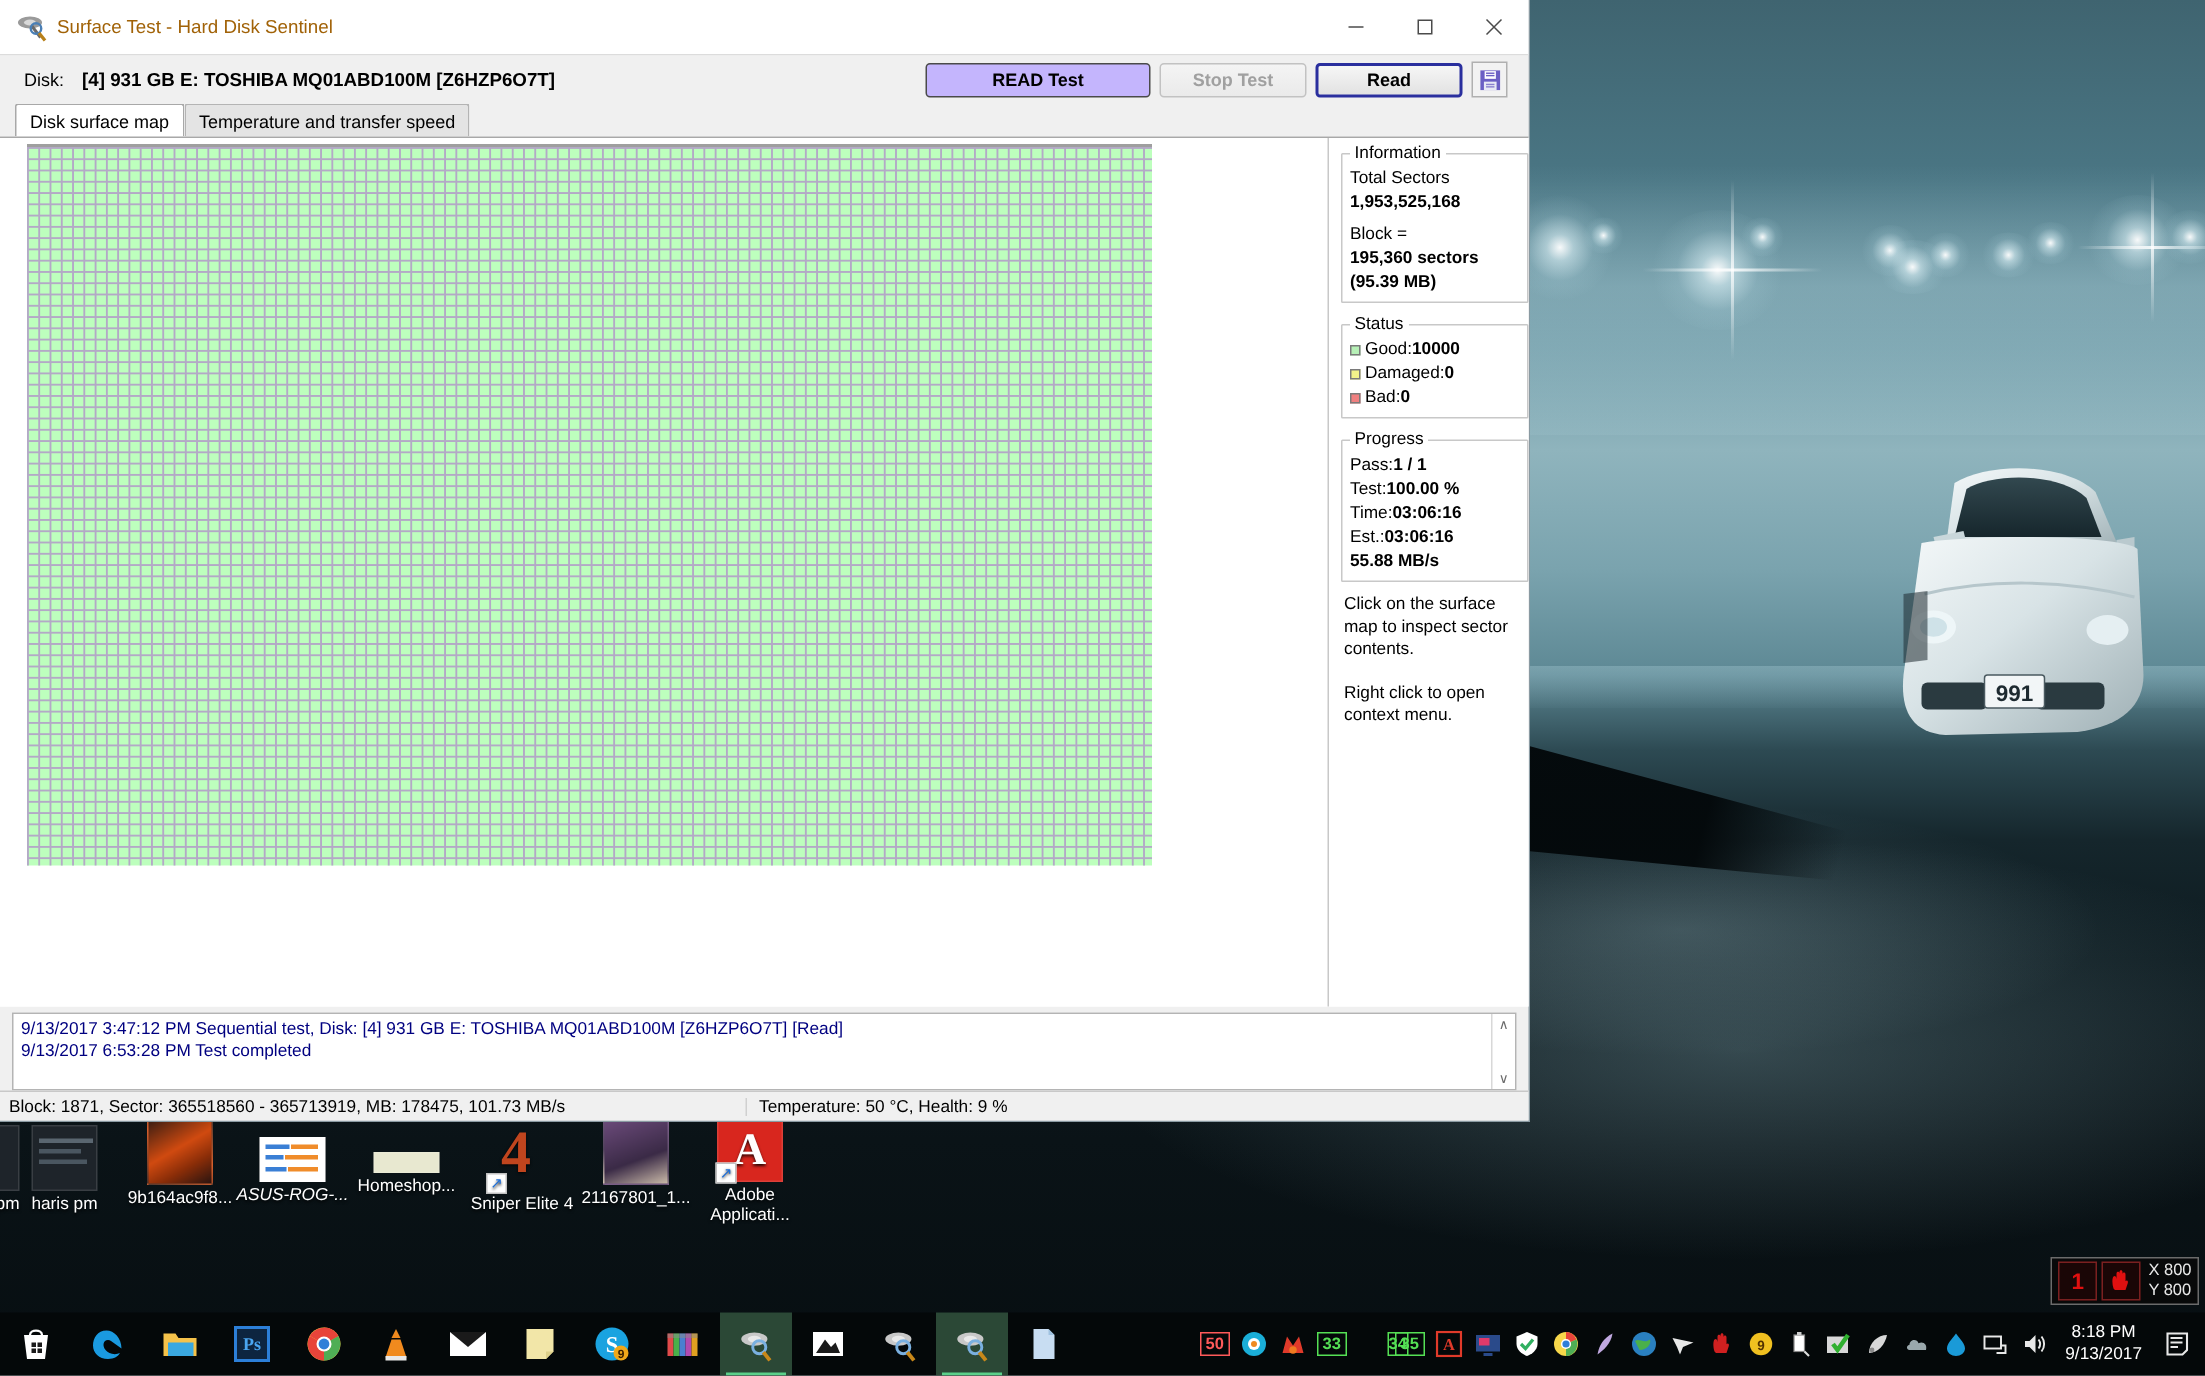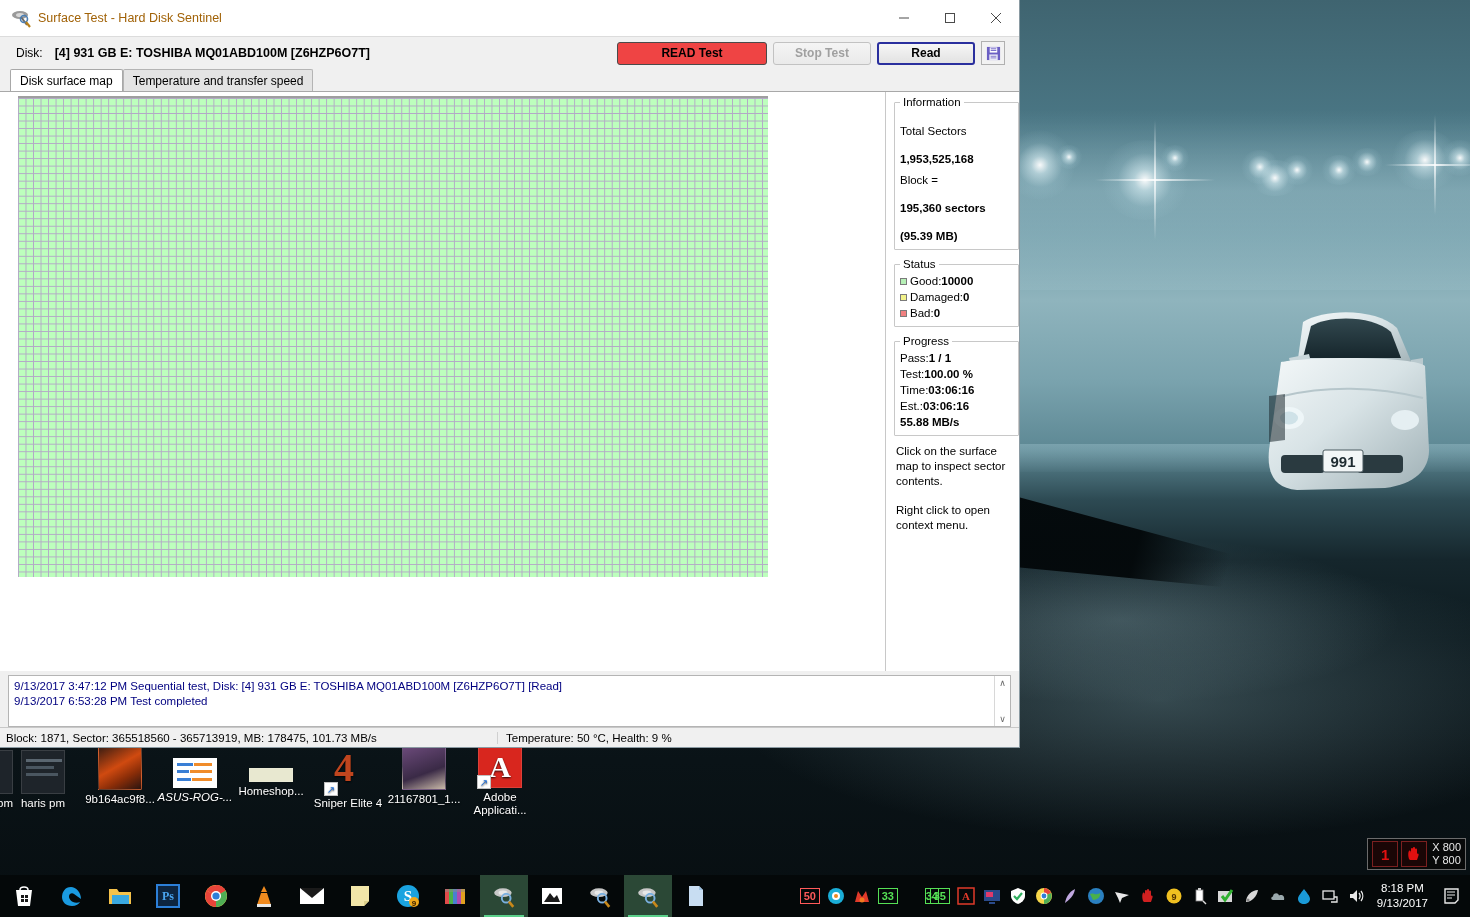--- a/index.html
+++ b/index.html
@@ -99,21 +99,21 @@
   #disk-value { font-size: 12.5px; color: #000; font-weight: bold; }
   #toolbar-buttons {
     position: absolute; right: 14px; top: 4px; display: flex; align-items: center; gap: 6px;
   }
   .btn {
     height: 23px; border-radius: 3px; font-size: 12px; font-weight: bold;
     display: flex; align-items: center; justify-content: center;
     border: 1px solid #9a9a9a; background: linear-gradient(to bottom,#f6f6f6,#e2e2e2);
     color: #000;
   }
-  #btn-read { width: 150px; background: #ef4444; border: 1px solid #4a4a4a; }
+  #btn-read { width: 150px; background: #c4b5fd; border: 1px solid #4a4a4a; }
   #btn-stop { width: 98px; color: #a0a0a0; border-color: #c2c2c2;
               background: linear-gradient(to bottom,#f4f4f4,#eaeaea); }
   #btn-close { width: 98px; border: 2px solid #2a2f9e; }
   #btn-save {
     width: 24px; height: 24px; border: 1px solid #b0b0b0; background: #f2f2f2;
     display: flex; align-items: center; justify-content: center;
   }
 
   
   #tab-strip {
@@ -153,21 +153,21 @@
     background-image: linear-gradient(to right, rgba(255,255,255,0) 0, rgba(255,255,255,0) 100%);
   }
 
   
   #info-pane { width: 133px; padding: 4px 0 0 8px; background:#fff; position: relative; }
   fieldset.grp {
     border: 1px solid #c8c8c8; border-radius: 1px;
     margin: 0 0 8px 0; padding: 3px 5px 5px 5px;
   }
   fieldset.grp legend { font-size: 11.5px; color: #000; padding: 0 3px; }
-  .kv { font-size: 11.5px; color: #000; line-height: 16px; margin-top: 12px; }
+  .kv { font-size: 11.5px; color: #000; line-height: 16px; }
   .kv.b { font-weight: bold; }
   .row { display: flex; justify-content: flex-start; align-items: center; font-size: 11.5px; line-height: 16px; }
   .row .k { display: flex; align-items: center; gap: 3px; }
   .row .v { font-weight: bold; }
   .sw { width: 7px; height: 7px; display: inline-block; border: 1px solid #7a7a7a; }
   .hint { font-size: 11.5px; color: #000; line-height: 15px; margin: 0 0 0 2px; }
 
   
   #log-area {
     margin: 4px 8px 0 8px; height: 52px; background: #fff;

